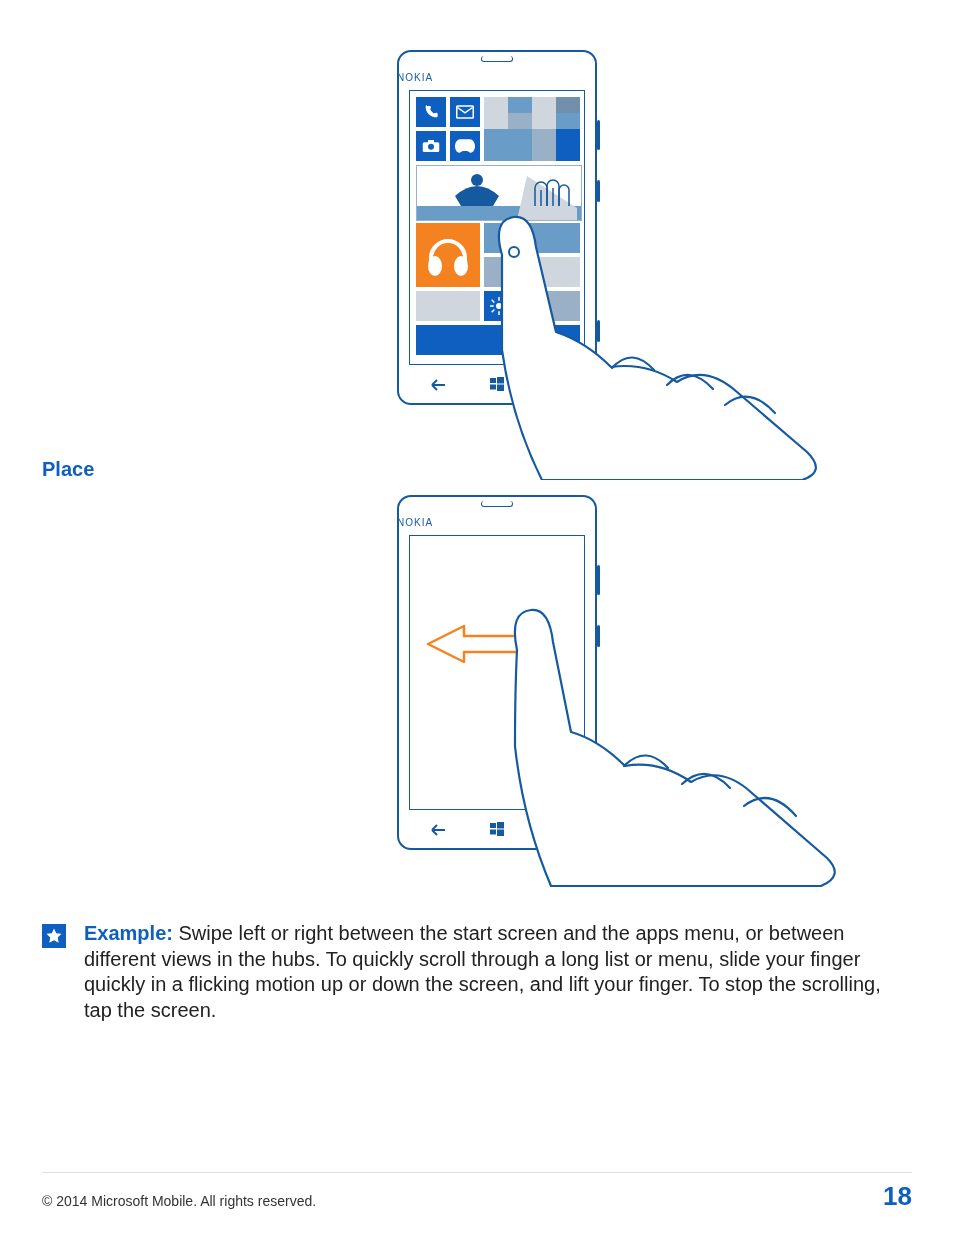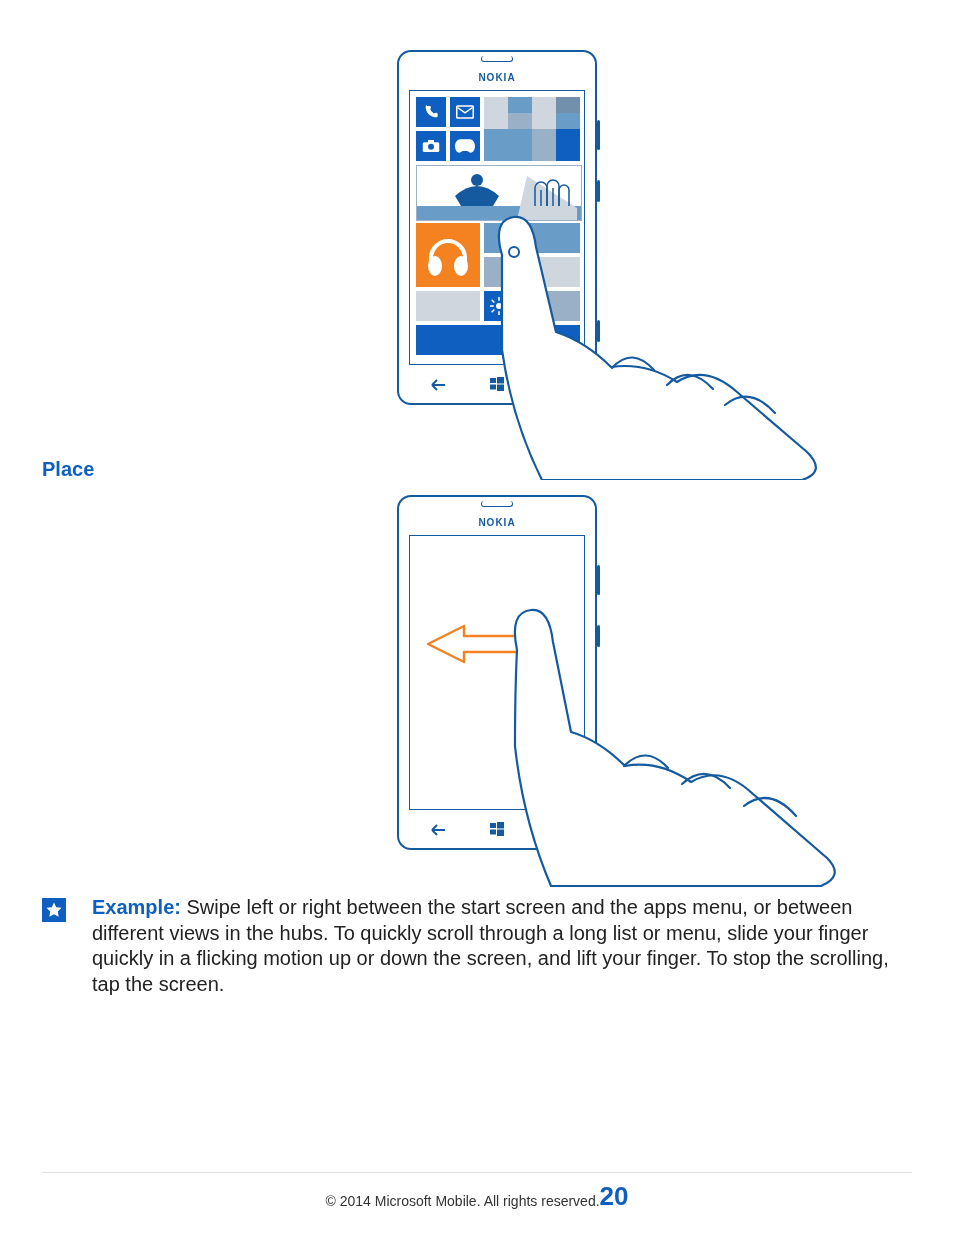--- a/index.html
+++ b/index.html
@@ -37,21 +37,22 @@
   }
   .body-text{
     font-size:20px;
     line-height:1.25;
     margin:2px 0 0 0;
   }
   
   .callout{
     display:flex;
     align-items:flex-start;
-    gap:26px;
+    gap:18px;
+    margin-top:26px;
   }
   .callout .badge{
     flex:0 0 24px;
     width:24px;height:24px;
     background:var(--blue-bright);
     position:relative;
     margin-top:3px;
   }
   .callout .badge svg{position:absolute;left:3px;top:3px;}
   .callout .text{
@@ -60,21 +61,21 @@
   }
   .callout .label{color:var(--blue-bright);font-weight:700;}
   
   .footer{
     position:absolute;
     left:42px; right:42px;
     bottom:48px;
     border-top:1px solid #e0e0e0;
     padding-top:10px;
     display:flex;
-    justify-content:center;
+    justify-content:space-between;
     align-items:flex-end;
     font-size:14px;
     color:#333;
   }
   .footer .pagenum{
     color:var(--blue-bright);
     font-weight:800;
     font-size:26px;
     line-height:1;
   }
@@ -91,22 +92,22 @@
     position:absolute;inset:0;
     border:2.5px solid var(--blue);
     border-radius:14px;
     background:#fff;
   }
   .phone .speaker{
     position:absolute;left:50%;top:6px;transform:translateX(-50%);
     width:30px;height:5px;border:1.8px solid var(--blue);border-radius:3px;border-top:none;
   }
   .phone .logo{
-    position:absolute;left:0;right:0;top:22px;text-align:center;
-    font-size:10px;font-weight:700;color:var(--blue);letter-spacing:1px;
+    position:absolute;left:0;right:0;top:22px;
+    font-size:10px;font-weight:400;color:var(--blue);letter-spacing:1px;
   }
   .phone .screen{
     position:absolute;left:12px;right:12px;top:40px;bottom:40px;
     border:1.8px solid var(--blue);
     background:#fff;
     overflow:hidden;
   }
   .phone .navbar{
     position:absolute;left:12px;right:12px;bottom:8px;height:24px;
     display:flex;align-items:center;color:var(--blue);
@@ -325,14 +326,14 @@
     </div>
     <div class="text">
       <span class="label">Example:</span><span> Swipe left or right between the start screen and the apps menu, or between different views in the hubs. To quickly scroll through a long list or menu, slide your finger quickly in a flicking motion up or down the screen, and lift your finger. To stop the scrolling, tap the screen.</span>
     </div>
   </div>
 
 </div>
 
 <div class="footer">
   <div>© 2014 Microsoft Mobile. All rights reserved.</div>
-  <div class="pagenum">20</div>
+  <div class="pagenum">18</div>
 </div>
 
 </body></html>

